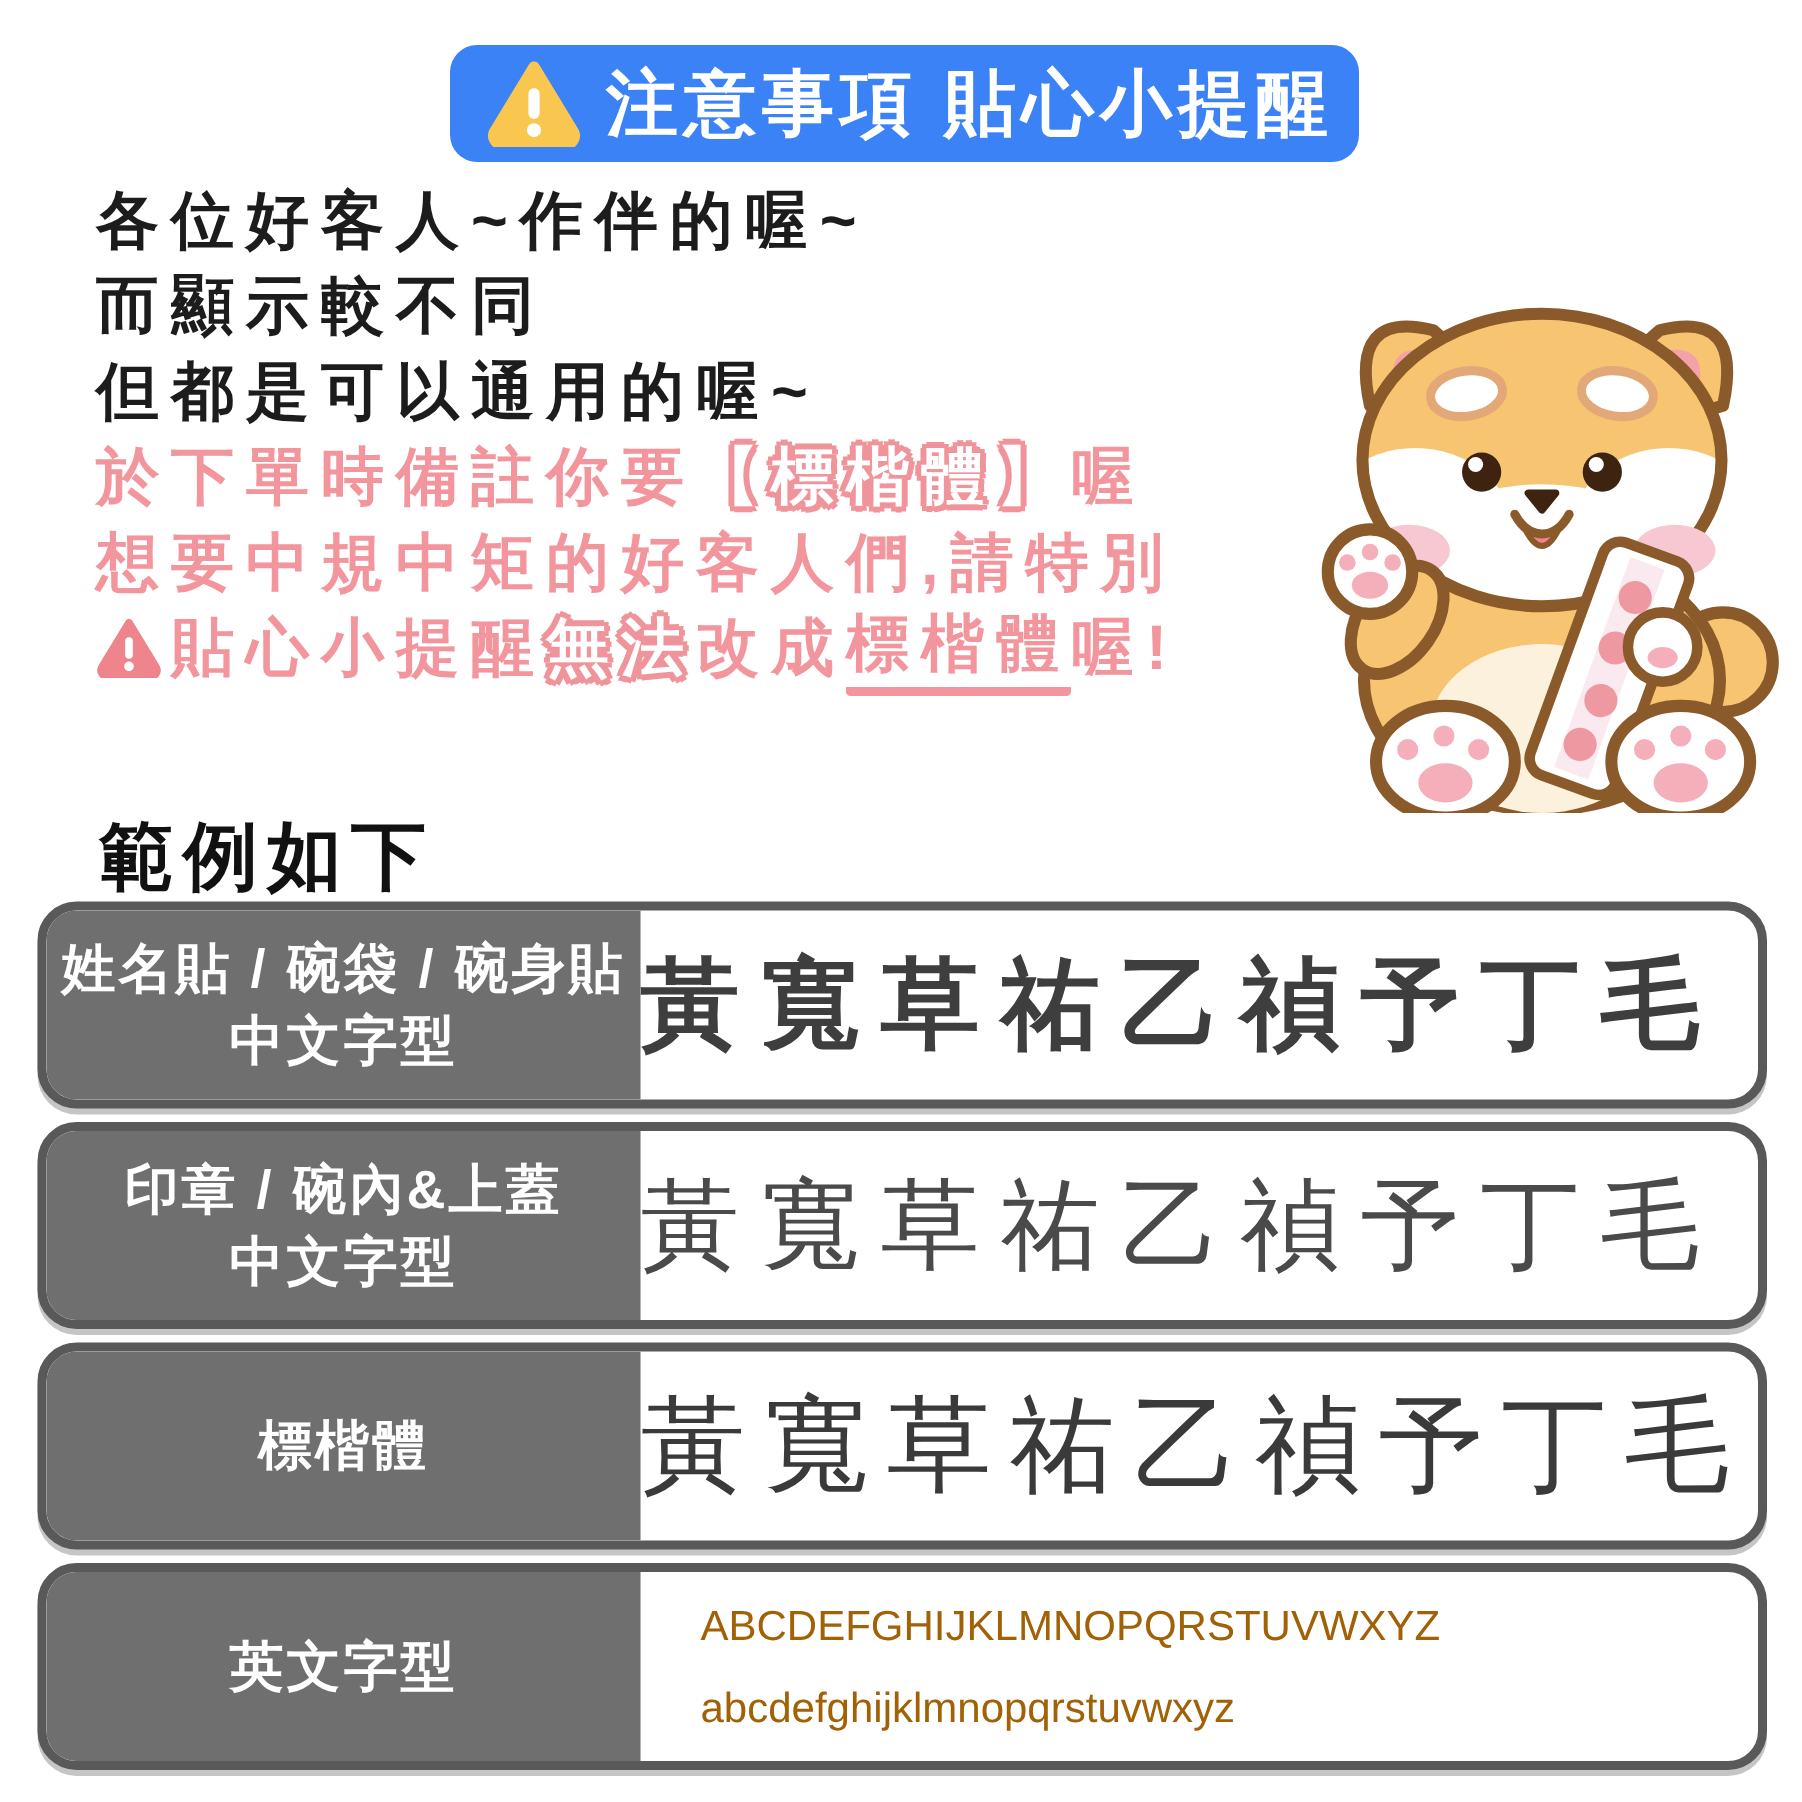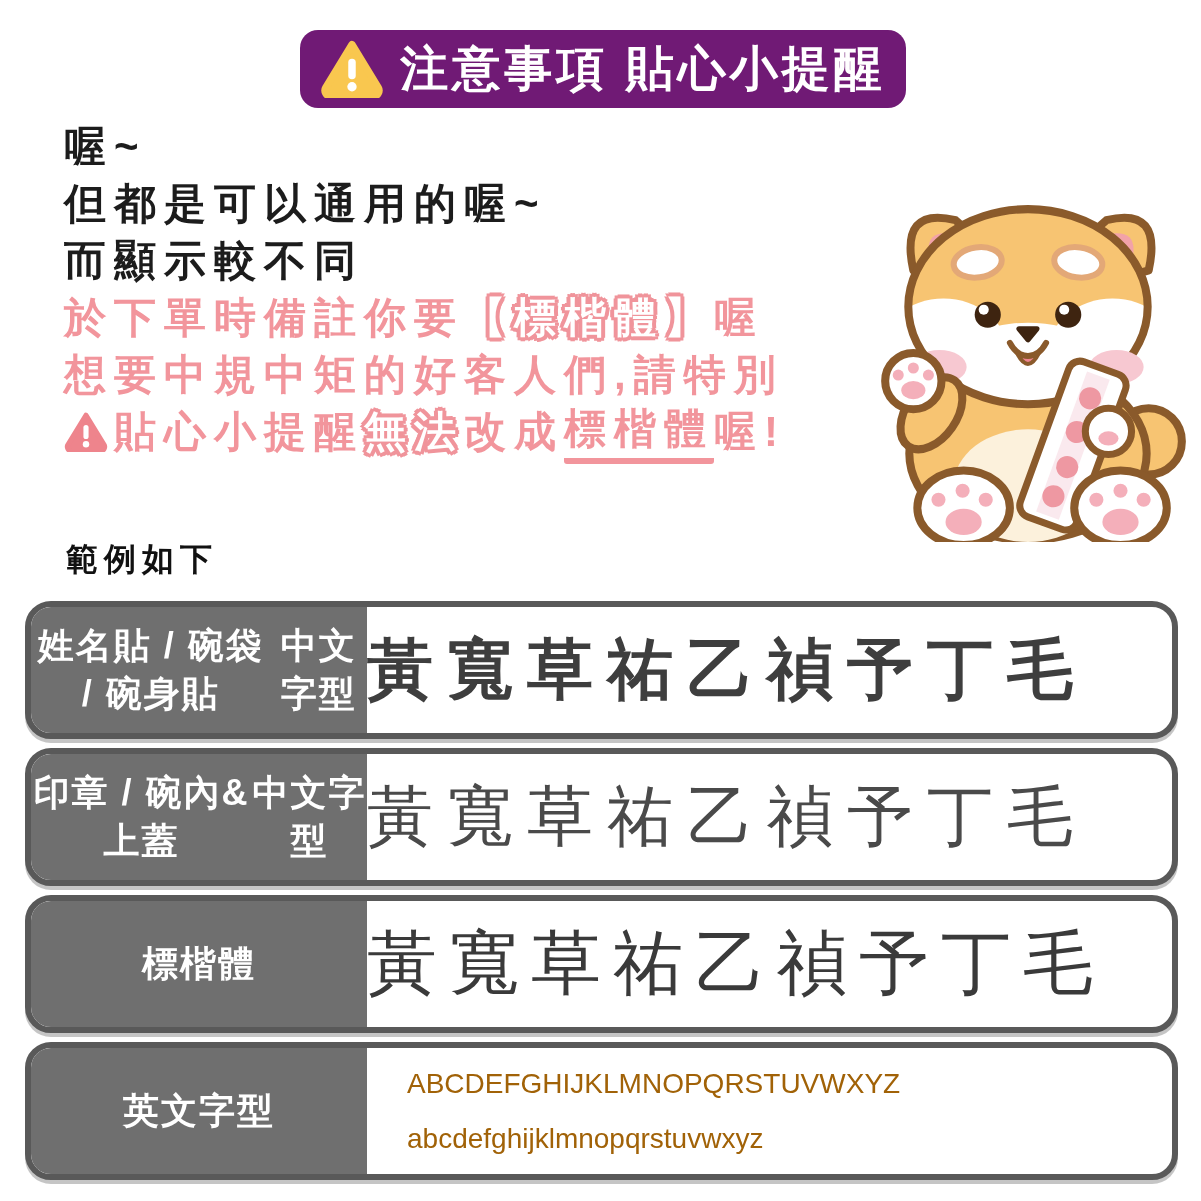--- a/index.html
+++ b/index.html
@@ -5,22 +5,22 @@
   * { margin:0; padding:0; box-sizing:border-box; }
   html,body { background:#ffffff; }
   .canvas {
     position:relative; width:1201px; height:1201px; background:#ffffff; overflow:hidden;
     font-family:"Liberation Sans","DejaVu Sans",sans-serif;
   }
 
   
   .banner {
     position:absolute; left:300px; top:30px; width:606px; height:78px;
-    background:#701a75; border-radius:18px;
-    display:flex; align-items:center; justify-content:center; gap:10px;
+    background:#3b82f6; border-radius:18px;
+    display:flex; align-items:center; gap:10px;padding-left:24px;
   }
   .banner-title {
     color:#ffffff; font-size:48px; font-weight:bold; letter-spacing:4px; white-space:pre;
   }
 
   
   .notice {
     position:absolute; left:64px; top:118px; width:900px;
     font-size:42px; font-weight:bold; letter-spacing:8px; line-height:57px; color:#1c1c1c;
     white-space:nowrap;
@@ -31,33 +31,33 @@
     color:#ffffff; font-weight:bold;
     text-shadow:-3px -3px 0 #F0949B, 3px -3px 0 #F0949B, -3px 3px 0 #F0949B, 3px 3px 0 #F0949B,
                 -4px 0 0 #F0949B, 4px 0 0 #F0949B, 0 -4px 0 #F0949B, 0 4px 0 #F0949B;
   }
   .pink-underline { border-bottom:6px solid #F2959C; border-radius:3px; padding-bottom:1px; }
   .warn-inline { width:44px; height:40px; margin-right:6px; flex:none; }
 
   
   .example-heading {
     position:absolute; left:66px; top:538px;
-    font-size:32px; font-weight:bold; letter-spacing:6px; color:#111111;
+    font-size:50px; font-weight:bold; letter-spacing:6px; color:#111111;
   }
 
   
   .row {
     position:absolute; left:25px; width:1153px; height:138px;
     background:#ffffff; border:6px solid #595959; border-radius:26px;
     display:flex; overflow:hidden; box-shadow:0 4px 0 rgba(90,90,90,0.35);
   }
   .row-label {
-    width:336px; flex:none; background:#6F6F6F; color:#ffffff;
-    display:flex; flex-direction:row; align-items:center; justify-content:center;
-    font-size:36px; font-weight:bold; letter-spacing:2px; line-height:48px; text-align:center;
+    width:396px; flex:none; background:#6F6F6F; color:#ffffff;
+    display:flex; flex-direction:column; align-items:center; justify-content:center;
+    font-size:36px; font-weight:bold; letter-spacing:2px; line-height:48px; text-align:right;
   }
   .row-sample {
     flex:1; display:flex; flex-direction:column; align-items:flex-start; justify-content:center;
     color:#3E3E3E; white-space:nowrap;
   }
   .sample-cute   { font-family:"DejaVu Sans",sans-serif; font-weight:bold;  font-size:66px; letter-spacing:14px; }
   .sample-thin   { font-family:"Liberation Sans",sans-serif; font-weight:normal; font-size:66px; letter-spacing:14px; color:#4A4A4A; }
   .sample-kai    { font-family:"Liberation Serif","DejaVu Serif",serif; font-size:70px; letter-spacing:12px; color:#3A3A3A; }
   .sample-en     { font-family:Liberation Sans, sans-serif; font-size:28px; line-height:55px; letter-spacing:0px; color:#a16207; }
 
@@ -73,27 +73,28 @@
     <svg class="warn-inline" style="width:64px;height:58px;" viewBox="0 0 66 62">
       <path d="M33 5 L61 51 a6 6 0 0 1 -5 9 H10 a6 6 0 0 1 -5 -9 Z" fill="#F9C74F" stroke="#F9C74F" stroke-width="8" stroke-linejoin="round"></path>
       <rect x="29" y="20" width="8" height="22" rx="4" fill="#ffffff"></rect>
       <circle cx="33" cy="50" r="5" fill="#ffffff"></circle>
     </svg>
     <span class="banner-title">注意事項 貼心小提醒</span>
   </div>
 
   <div class="notice">
     <div class="line">
+      <span>各位好客人~作伴的</span>
         <span>喔~</span>
+    </div>
+    <div class="line">
+      <span>而顯示較不同</span>
     </div>
     <div class="line">
       <span>但都是可以通用的喔~</span>
-    </div>
-    <div class="line">
-      <span>而顯示較不同</span>
     </div>
     <div class="line pink">
       <span>於下單時備註你要</span>
         <span class="bubble">【標楷體】</span>
         <span>喔</span>
     </div>
     <div class="line pink">
       <span>想要中規中矩的好客人們,請特別</span>
     </div>
     <div class="line pink">

